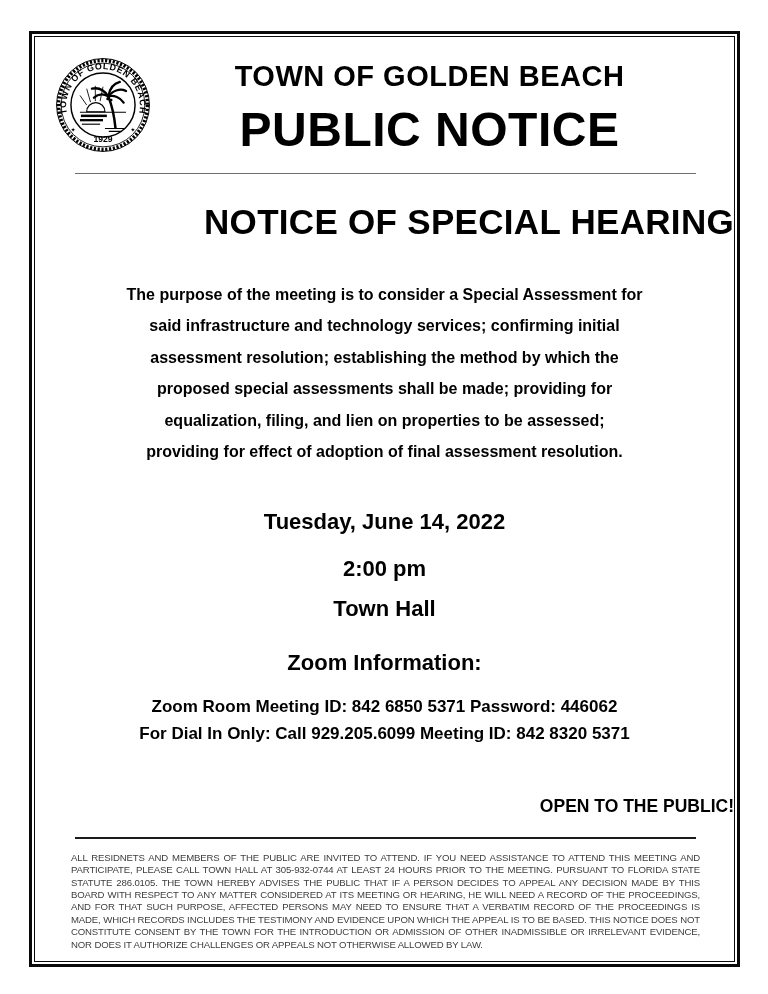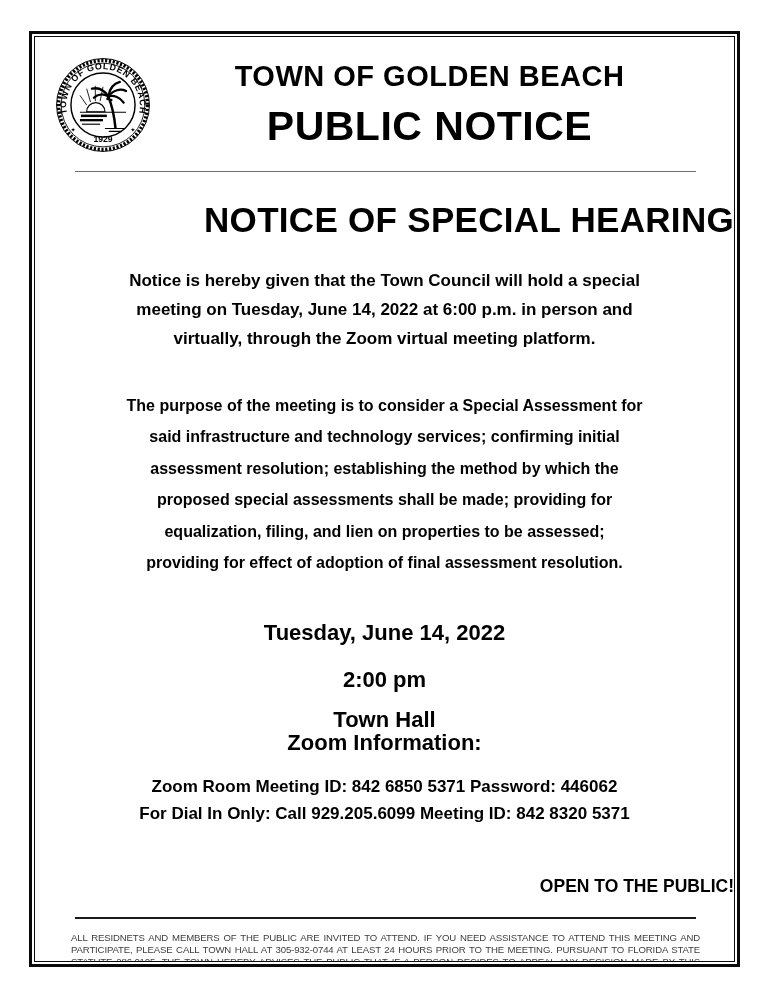--- a/index.html
+++ b/index.html
@@ -46,21 +46,21 @@
     text-align: center;
     padding-top: 6px;
   }
   .town-name {
     font-size: 29px;
     font-weight: bold;
     letter-spacing: 0.5px;
     line-height: 1.1;
   }
   .notice-type {
-    font-size: 41px;
+    font-size: 48px;
     font-weight: bold;
     letter-spacing: 0.5px;
     margin-top: 12px;
     line-height: 1.05;
   }
   .header-rule {
     border: none;
     border-top: 1.5px solid #6f6f6f;
     margin: 18px 38px 0 40px;
   }
@@ -91,21 +91,21 @@
   }
   .detail-line {
     text-align: center;
     font-size: 22px;
     font-weight: bold;
     line-height: 22px;
   }
   .detail-date  { margin-top: 43px; }
   .detail-time  { margin-top: 25px; }
   .detail-place { margin-top: 18px; }
-  .detail-zoomlabel { margin-top: 1px; }
+  .detail-zoomlabel { margin-top: 32px; }
   .zoom-block {
     margin-top: 19px;
     text-align: center;
     font-size: 17px;
     font-weight: bold;
     line-height: 27px;
   }
   .open-public {
     text-align: right;
     font-size: 17.5px;
@@ -190,23 +190,20 @@
         <div class="masthead-titles">
           <div class="town-name">TOWN OF GOLDEN BEACH</div>
           <div class="notice-type">PUBLIC NOTICE</div>
         </div>
       </div>
 
       <hr class="header-rule">
 
       <div class="hearing-title">NOTICE OF SPECIAL HEARING</div>
 
-      <p class="intro-para">Notice is hereby given that the Town Council will hold a special
-meeting on Tuesday, June 14, 2022 at 6:00 p.m. in person and
-virtually, through the Zoom virtual meeting platform.</p>
 
       <p class="purpose-para">The purpose of the meeting is to consider a Special Assessment for
 said infrastructure and technology services; confirming initial
 assessment resolution; establishing the method by which the
 proposed special assessments shall be made; providing for
 equalization, filing, and lien on properties to be assessed;
 providing for effect of adoption of final assessment resolution.</p>
 
       <div class="detail-line detail-date">Tuesday, June 14, 2022</div>
       <div class="detail-line detail-time">2:00 pm</div>

